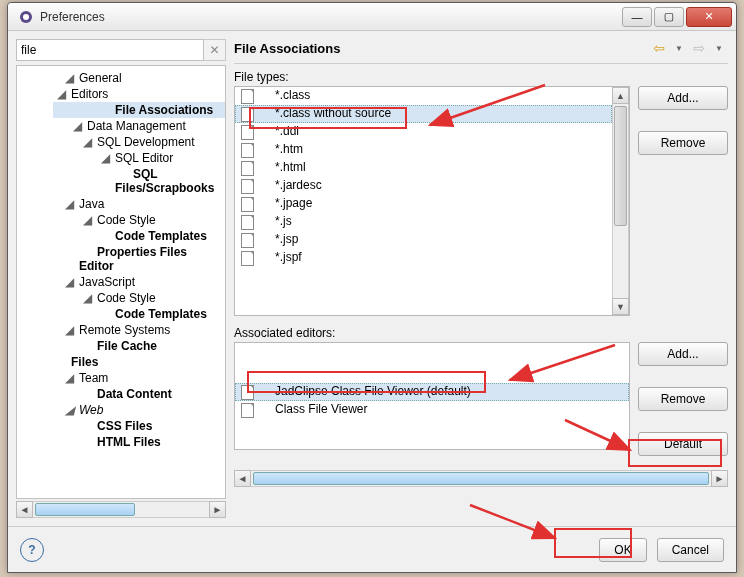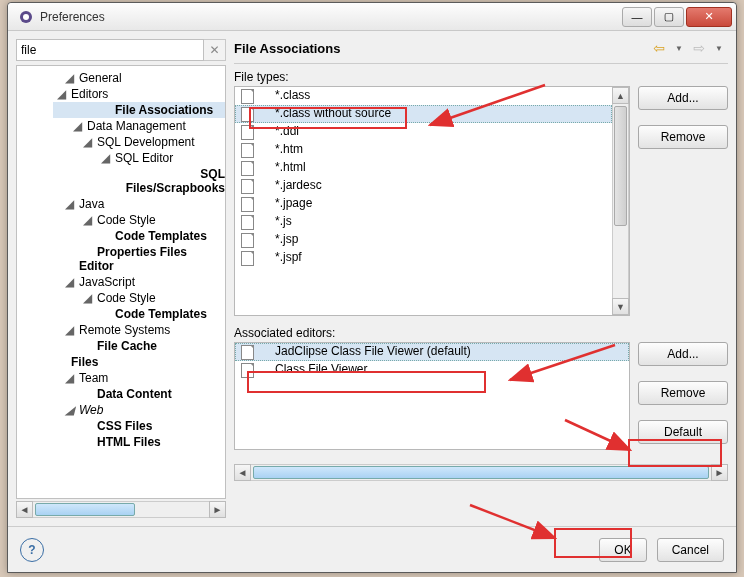--- a/index.html
+++ b/index.html
@@ -37,33 +37,33 @@
 .pagetitle { font-weight: bold; font-size: 13px; flex: 1; }
 .navbtn { width: 18px; height: 18px; margin-left: 2px; display: inline-flex; align-items: center; justify-content: center; cursor: pointer; }
 .navarrow.back { color: #d8a020; font-size: 14px; }
 .navarrow.fwd { color: #bbb; font-size: 14px; }
 .menuarr { color: #666; font-size: 8px; }
 
 .section-label { margin-bottom: 2px; }
 .listwrap { display: flex; gap: 8px; margin-bottom: 10px; }
 .listbox { flex: 1; border: 1px solid #b8b8b8; background: #fff; height: 230px; overflow: hidden; position: relative; }
 .list-inner { position: absolute; left: 0; top: 0; right: 17px; bottom: 0; overflow: hidden; }
-.list-inner.noscroll { right: 0; }
+.list-inner.noscroll { right: 0; margin-top: 40px; }
 .vscroll { position: absolute; right: 0; top: 0; bottom: 0; width: 17px; display: flex; flex-direction: column; }
 .vscroll .arrow { height: 17px; background: linear-gradient(#f6f6f6,#e0e0e0); border: 1px solid #bbb; display: flex; align-items: center; justify-content: center; font-size: 9px; color: #555; }
 .vscroll .track { flex: 1; background: #efefef; border-left: 1px solid #ccc; border-right: 1px solid #ccc; position: relative; }
 .vscroll .vthumb { position: absolute; left: 1px; right: 1px; background: linear-gradient(90deg,#e4e4e4,#cfcfcf); border: 1px solid #aaa; border-radius: 2px; }
 
 .litem { display: flex; align-items: flex-start; padding: 1px 4px; gap: 20px; cursor: pointer; }
 .litem.sel { background: #d6e5f3; border: 1px dotted #7aa; padding: 0 3px; }
 .ficon { width: 16px; height: 16px; display: inline-flex; align-items: center; justify-content: center; font-size: 10px; }
 .page { background: #fff; border: 1px solid #888; width: 13px; height: 15px; position: relative; }
 .page::after{content:"";position:absolute;right:-1px;top:-1px;width:0;height:0;border-left:4px solid transparent;border-top:4px solid #888;}
 
-.btncol { width: 90px; display: flex; flex-direction: column; gap: 15px; }
+.btncol { width: 90px; display: flex; flex-direction: column; gap: 21px; }
 .btn { height: 24px; background: linear-gradient(#fdfdfd,#e3e3e3); border: 1px solid #a8a8a8; border-radius: 3px; cursor: pointer; display: flex; align-items: center; justify-content: center; }
 .btn.pad { padding: 0 14px; }
 
 .assoc .listbox { height: 108px; }
 
 .hscroll-right { height: 17px; display: flex; align-items: stretch; margin-top: 4px; }
 .hscroll-right .track { flex: 1; background: #efefef; border: 1px solid #ccc; border-left: none; border-right: none; position: relative; }
 
 .footer { height: 46px; border-top: 1px solid #ccc; display: flex; align-items: center; padding: 0 12px; }
 .help { width: 24px; height: 24px; border: 1.5px solid #3a6ea5; border-radius: 50%; color: #3a6ea5; display: flex; align-items: center; justify-content: center; font-weight: bold; cursor: pointer; }
@@ -97,21 +97,21 @@
         <input class="filter" value="file" style="">
         <div class="clearfilter">✕</div>
       </div>
       <div class="tree" id="tree">
           <div class="node" style="padding-left: 8px;"><span class="twisty">◢</span><span>General</span></div>
           <div class="node" style=""><span class="twisty">◢</span><span>Editors</span></div>
           <div class="node bold sel" style="padding-left: 44px;"><span class="twisty"></span><span>File Associations</span></div>
           <div class="node" style="padding-left: 16px;"><span class="twisty">◢</span><span>Data Management</span></div>
           <div class="node" style="padding-left: 26px;"><span class="twisty">◢</span><span>SQL Development</span></div>
           <div class="node" style="padding-left: 44px;"><span class="twisty">◢</span><span>SQL Editor</span></div>
-          <div class="node bold" style="padding-left: 62px; text-align: right;"><span class="twisty"></span><span>SQL Files/Scrapbooks</span></div>
+          <div class="node bold" style="padding-left: 62px;"><span class="twisty"></span><span>SQL Files/Scrapbooks</span></div>
           <div class="node" style="padding-left: 8px;"><span class="twisty">◢</span><span>Java</span></div>
           <div class="node" style="padding-left: 26px;"><span class="twisty">◢</span><span>Code Style</span></div>
           <div class="node bold" style="padding-left: 44px;"><span class="twisty"></span><span>Code Templates</span></div>
           <div class="node bold" style="padding-left: 26px;"><span class="twisty"></span><span>Properties Files Editor</span></div>
           <div class="node" style="padding-left: 8px;"><span class="twisty">◢</span><span>JavaScript</span></div>
           <div class="node" style="padding-left: 26px;"><span class="twisty">◢</span><span>Code Style</span></div>
           <div class="node bold" style="padding-left: 44px;"><span class="twisty"></span><span>Code Templates</span></div>
           <div class="node" style="padding-left: 8px;"><span class="twisty">◢</span><span>Remote Systems</span></div>
           <div class="node bold" style="padding-left: 26px;"><span class="twisty"></span><span>File Cache</span></div>
           <div class="node bold" style=""><span class="twisty"></span><span>Files</span></div>

